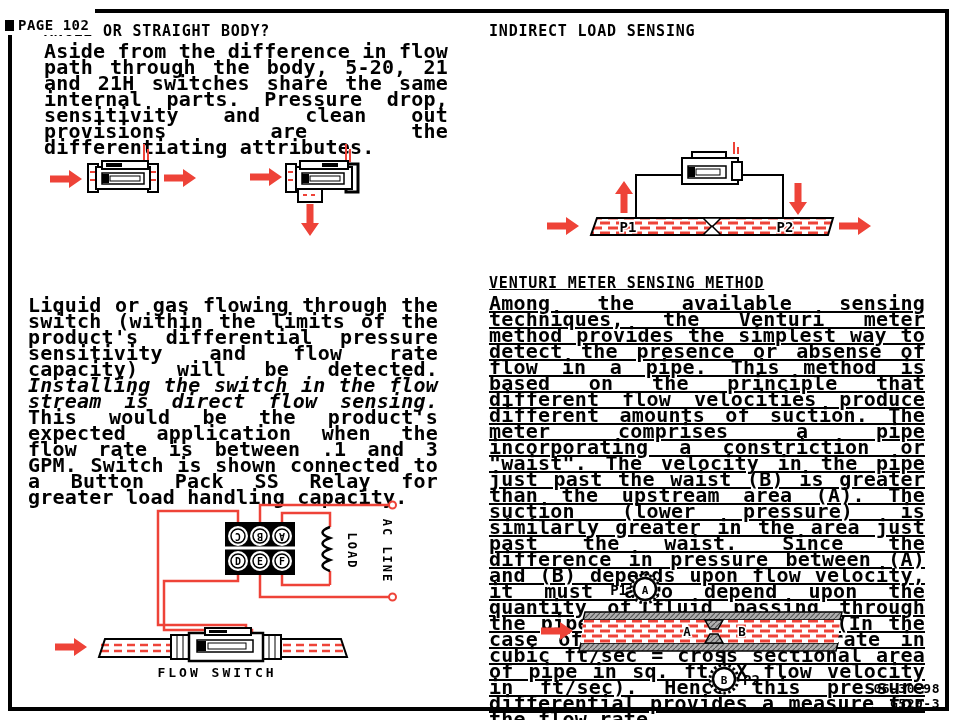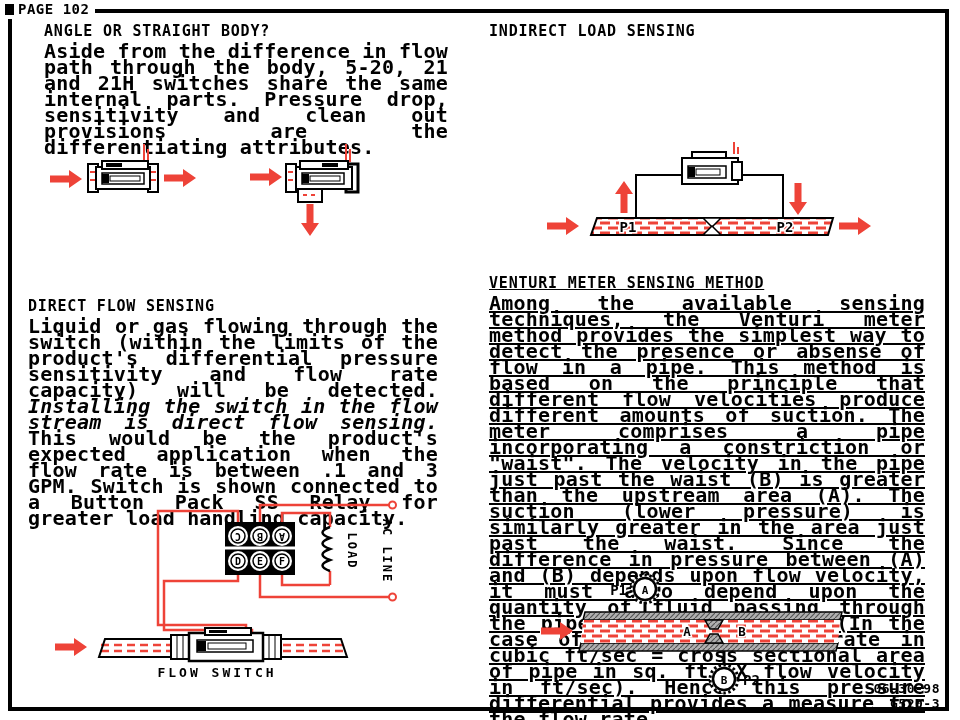--- a/index.html
+++ b/index.html
@@ -1,19 +1,19 @@
 <!DOCTYPE html>
 <html><head>
 <meta charset="utf-8">
 <style>
   html,body{margin:0;padding:0;background:#fff;}
   .canvas{position:relative;width:960px;height:720px;background:#fff;overflow:hidden;
           font-family:"DejaVu Sans Mono","Liberation Mono",monospace;font-weight:bold;color:#000;}
   .frame{position:absolute;left:8px;top:9px;width:933px;height:694px;border:4px solid #000;}
-  .page-label{position:absolute;left:3px;top:1px;background:#fff;padding:0 6px 2px 2px;
+  .page-label{position:absolute;left:3px;top:1px;background:#fff;padding:16px 6px 2px 2px;
               font-size:14px;letter-spacing:0.5px;display:flex;align-items:center;gap:4px;z-index:5;}
   .page-square{display:inline-block;width:9px;height:11px;background:#000;}
   .sec{position:absolute;}
   .sec h2{margin:0 0 3px 0;font-size:15px;letter-spacing:0.8px;font-weight:bold;}
   .sec p{margin:0;font-size:20px;line-height:16px;letter-spacing:0.2px;text-align:justify;}
   .sec p .it{font-style:italic;}
   .sec-angle{left:44px;top:22px;width:404px;}
   .sec-indirect{left:489px;top:22px;width:428px;}
   .sec-direct{left:28px;top:297px;width:410px;}
   .sec-venturi{left:489px;top:274px;width:436px;text-decoration:underline;}
@@ -36,21 +36,20 @@
   <div class="sec sec-angle">
     <h2>ANGLE OR STRAIGHT BODY?</h2>
     <p>Aside from the difference in flow path through the body, 5-20, 21 and 21H switches share the same internal parts. Pressure drop, sensitivity and clean out provisions are the differentiating attributes.</p>
   </div>
 
   <div class="sec sec-indirect">
     <h2>INDIRECT LOAD SENSING</h2>
   </div>
 
   <div class="sec sec-direct">
-    <h2>DIRECT FLOW SENSING</h2>
     <p><span>Liquid or gas flowing through the switch (within the limits of the product's differential pressure sensitivity and flow rate capacity) will be detected. </span><span class="it">Installing the switch in the flow stream is direct flow sensing.</span><span> This would be the product's expected application when the flow rate is between .1 and 3 GPM.  Switch is shown connected to a Button Pack SS Relay for greater load handling capacity.</span></p>
   </div>
 
   <div class="sec sec-venturi">
     <h2>VENTURI METER SENSING METHOD</h2>
     <p>Among the available sensing techniques, the Venturi meter method provides the simplest way to detect the presence or absense of flow in a pipe. This method is based on the principle that different flow velocities produce different amounts of suction. The meter comprises a pipe incorporating a constriction or "waist". The velocity in the pipe just past the waist (B) is greater than the upstream area (A). The suction (lower pressure) is similarly greater in the area just past the waist. Since the difference in pressure between (A) and (B) depends upon flow velocity, it must also depend upon the quantity of fluid passing through the pipe per unit of time.  (In the case of water. . . flow rate in cubic ft/sec = cross sectional area of pipe in sq. ft. X flow velocity in ft/sec). Hence this pressure differential provides a measure for the flow rate.</p>
   </div>
 
   <svg class="svgbox" style="left:40px;top:138px;" width="400" height="112" viewBox="0 0 400 112">
     <g>

